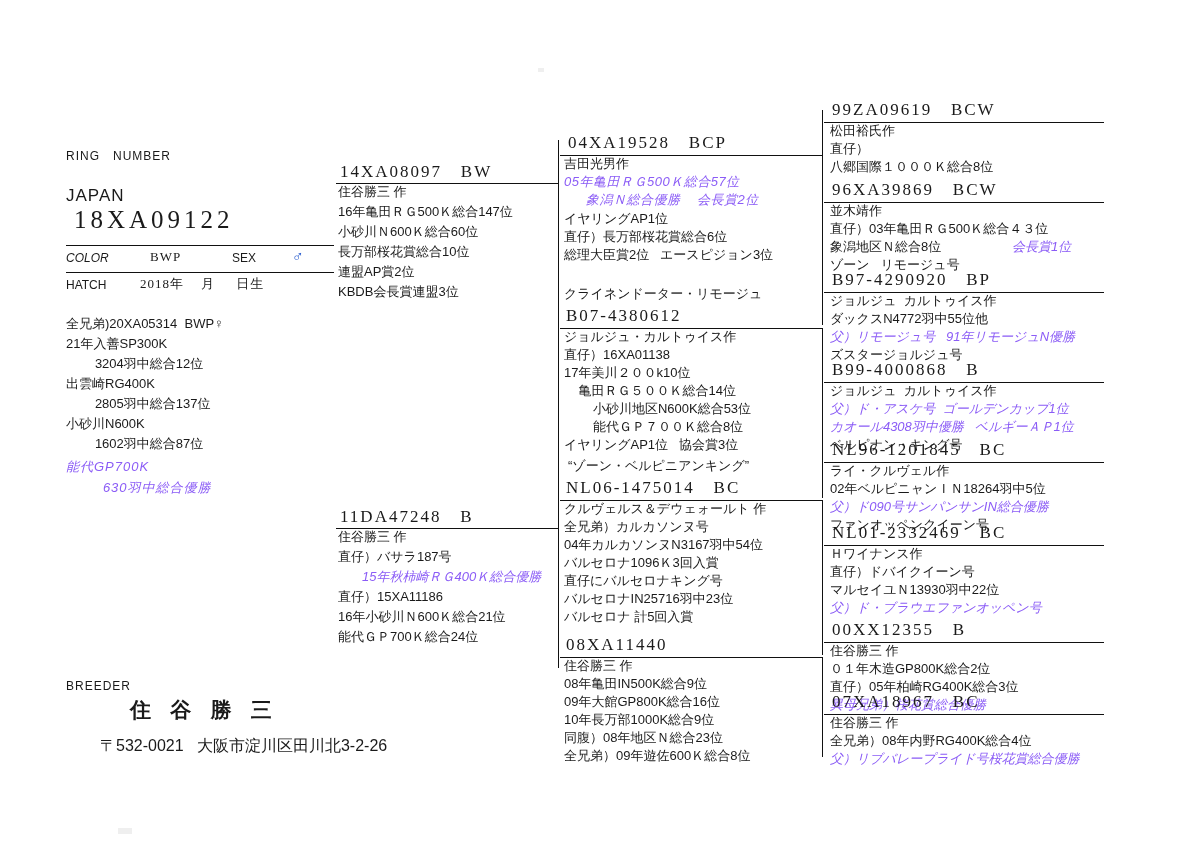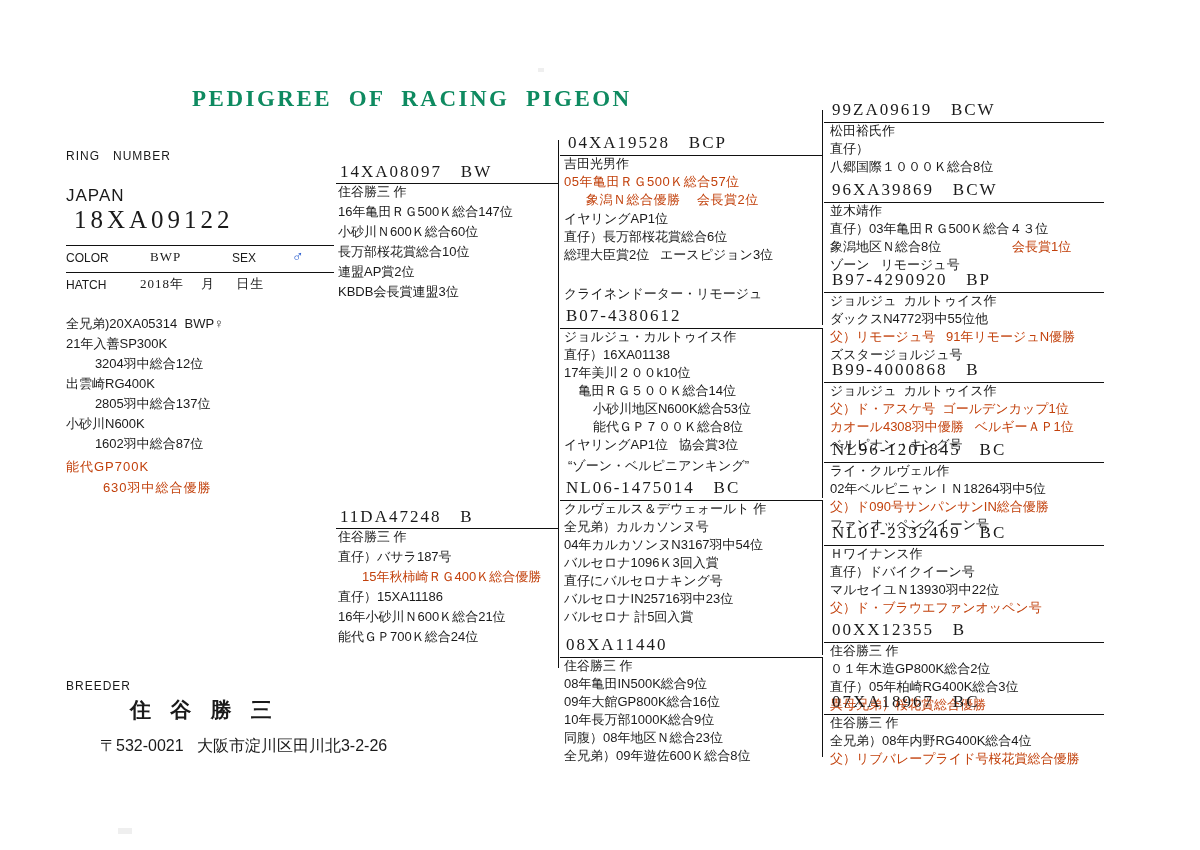--- a/index.html
+++ b/index.html
@@ -7,21 +7,21 @@
     width:1200px;height:850px;
     background:#ffffff;
     font-family:"Liberation Sans","DejaVu Sans",sans-serif;
     color:#1a1a1a;
     position:relative;
     overflow:hidden;
   }
   #sheet{position:absolute;left:0;top:0;width:1200px;height:850px;}
 
   .t{position:absolute;white-space:pre;line-height:1.15;}
-  .red{color:#c2410c;}
+  .red{color:#8b5cf6;font-style:italic;}
   .blue{color:#2d5fd0;}
 
   
   #title{
     left:192px;top:86px;
     font-size:23px;font-weight:bold;letter-spacing:2.5px;
     color:#0e8a60;
     font-family:"Liberation Serif","DejaVu Serif",serif;
   }
 
@@ -39,27 +39,26 @@
   .vr{position:absolute;background:#111;width:1px;}
 
   
   .corner{position:absolute;width:10px;height:10px;background:#efefef;}
 </style>
 </head>
 <body>
 
 <div id="sheet">
 
-  <div id="title" class="t">PEDIGREE  OF  RACING  PIGEON</div>
 
   <div class="t lab" style="left:66px;top:150px;letter-spacing:1px;">RING   NUMBER</div>
   <div class="t" style="left:66px;top:186px;font-size:17px;letter-spacing:1px;">JAPAN</div>
   <div class="t ring" style="left:74px;top:206px;">18XA09122</div>
   <div class="hr" style="left:66px;top:245px;width:268px;"></div>
-  <div class="t lab" style="left:66px;top:252px;">COLOR</div>
+  <div class="t lab" style="left:66px;top:252px;font-style:italic;">COLOR</div>
   <div class="t med" style="left:150px;top:250px;">BWP</div>
   <div class="t lab" style="left:232px;top:252px;">SEX</div>
   <div class="t blue" style="left:292px;top:248px;font-size:16px;">♂</div>
   <div class="hr" style="left:66px;top:272px;width:268px;"></div>
   <div class="t lab" style="left:66px;top:279px;">HATCH</div>
   <div class="t med" style="left:140px;top:277px;">2018年    月     日生</div>
 
   <div class="t small" style="left:66px;top:317px;">全兄弟)20XA05314  BWP♀</div>
   <div class="t small" style="left:66px;top:337px;">21年入善SP300K</div>
   <div class="t small" style="left:66px;top:357px;">        3204羽中総合12位</div>

